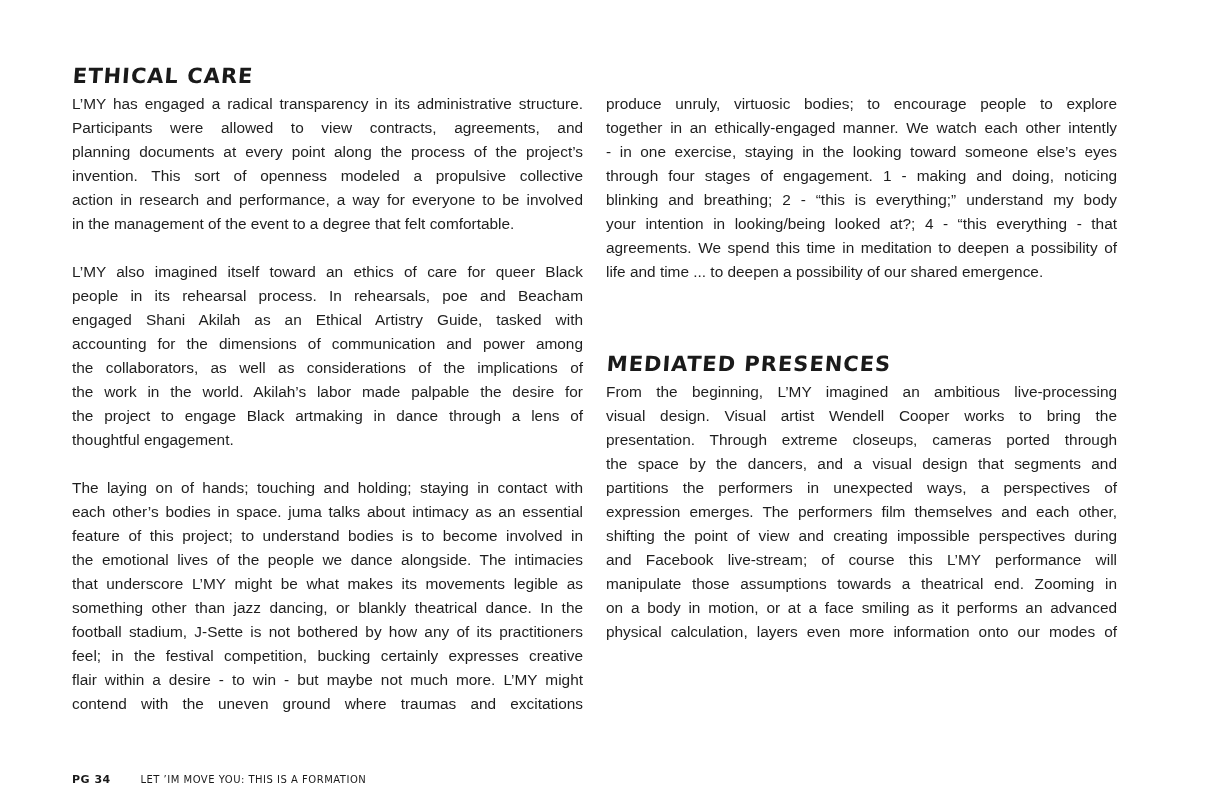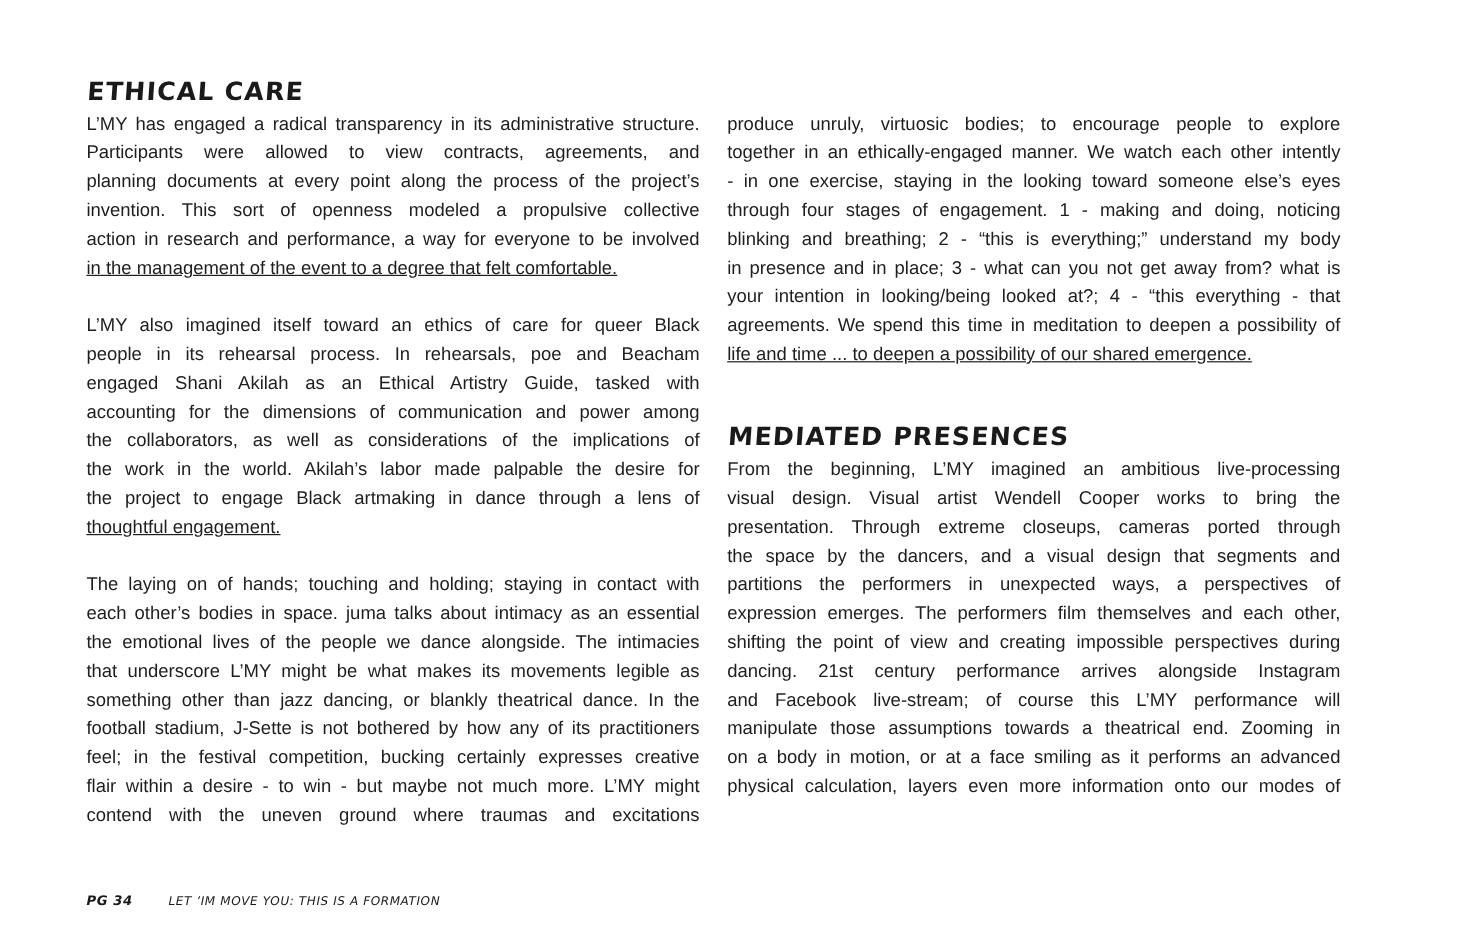--- a/index.html
+++ b/index.html
@@ -28,27 +28,26 @@
     font-family: "Liberation Sans", sans-serif;
     font-size: 15.4px;
     line-height: 24px;
     height: 24px;
     white-space: nowrap;
     display: block;
     text-align: justify;
     text-align-last: justify;
     overflow: visible;
   }
-  .line.last { text-align: left; text-align-last: left; text-decoration: underline; }
+  .line.last { text-align: left; text-align-last: left; }
   .footer {
-    position: absolute; top: 744px; left: 72px;
+    position: absolute; top: 773px; left: 72px;
     font-family: "DejaVu Sans", sans-serif;
     font-size: 10px; letter-spacing: 0.5px; color: #1a1a1a;
     white-space: nowrap;
-    font-style: italic;
   }
   .footer .pg { font-weight: bold; font-size: 11px; margin-right: 26px; }
 </style>
 </head>
 <body>
 
 <div id="col-left" class="col">
   <h2 class="heading">ETHICAL CARE</h2>
   <div class="para" style="top:92px;">
       <span class="line">L’MY has engaged a radical transparency in its administrative structure.</span>
@@ -64,52 +63,51 @@
       <span class="line">engaged Shani Akilah as an Ethical Artistry Guide, tasked with</span>
       <span class="line">accounting for the dimensions of communication and power among</span>
       <span class="line">the collaborators, as well as considerations of the implications of</span>
       <span class="line">the work in the world.  Akilah’s labor made palpable the desire for</span>
       <span class="line">the project to engage Black artmaking in dance through a lens of</span>
       <span class="line last">thoughtful engagement.</span>
     </div>
   <div class="para" style="top:476px;">
       <span class="line">The laying on of hands; touching and holding; staying in contact with</span>
       <span class="line">each other’s bodies in space.  juma talks about intimacy as an essential</span>
+      <span class="line">feature of this project; to understand bodies is to become involved in</span>
       <span class="line">the emotional lives of the people we dance alongside.  The intimacies</span>
       <span class="line">that underscore L’MY might be what makes its movements legible as</span>
       <span class="line">something other than jazz dancing, or blankly theatrical dance. In the</span>
       <span class="line">football stadium, J-Sette is not bothered by how any of its practitioners</span>
       <span class="line">feel; in the festival competition, bucking certainly expresses creative</span>
       <span class="line">flair within a desire - to win - but maybe not much more.  L’MY might</span>
       <span class="line">contend with the uneven ground where traumas and excitations</span>
     </div>
 </div>
 
 <div id="col-right" class="col">
   <div class="para" style="top:92px;">
       <span class="line">produce unruly, virtuosic bodies; to encourage people to explore</span>
       <span class="line">together in an ethically-engaged manner. We watch each other intently</span>
       <span class="line">- in one exercise, staying in the looking toward someone else’s eyes</span>
       <span class="line">through four stages of engagement.  1 -  making and doing, noticing</span>
       <span class="line">blinking and breathing; 2 - “this is everything;” understand my body</span>
-      <span class="line">in presence and in place; 3 - what can you not get away from?  what is</span>
       <span class="line">your intention in looking/being looked at?; 4 - “this everything - that</span>
       <span class="line">agreements. We spend this time in meditation to deepen a possibility of</span>
       <span class="line last">life and time ... to deepen a possibility of our shared emergence.</span>
     </div>
   <h2 class="heading">MEDIATED PRESENCES</h2>
   <div class="para" style="top:380px;">
       <span class="line">From the beginning, L’MY imagined an ambitious live-processing</span>
       <span class="line">visual design. Visual artist Wendell Cooper works to bring the</span>
       <span class="line">presentation.  Through extreme closeups, cameras ported through</span>
       <span class="line">the space by the dancers, and a visual design that segments and</span>
       <span class="line">partitions the performers in unexpected ways, a perspectives of</span>
       <span class="line">expression emerges.  The performers film themselves and each other,</span>
       <span class="line">shifting the point of view and creating impossible perspectives during</span>
-      <span class="line">dancing. 21st century performance arrives alongside Instagram</span>
       <span class="line">and Facebook live-stream; of course this L’MY performance will</span>
       <span class="line">manipulate those assumptions towards a theatrical end.  Zooming in</span>
       <span class="line">on a body in motion, or at a face smiling as it performs an advanced</span>
       <span class="line">physical calculation, layers even more information onto our modes of</span>
     </div>
 </div>
 
 <div class="footer">
   <span class="pg">PG 34</span>
   <span>LET ’IM MOVE YOU: THIS IS A FORMATION</span>

